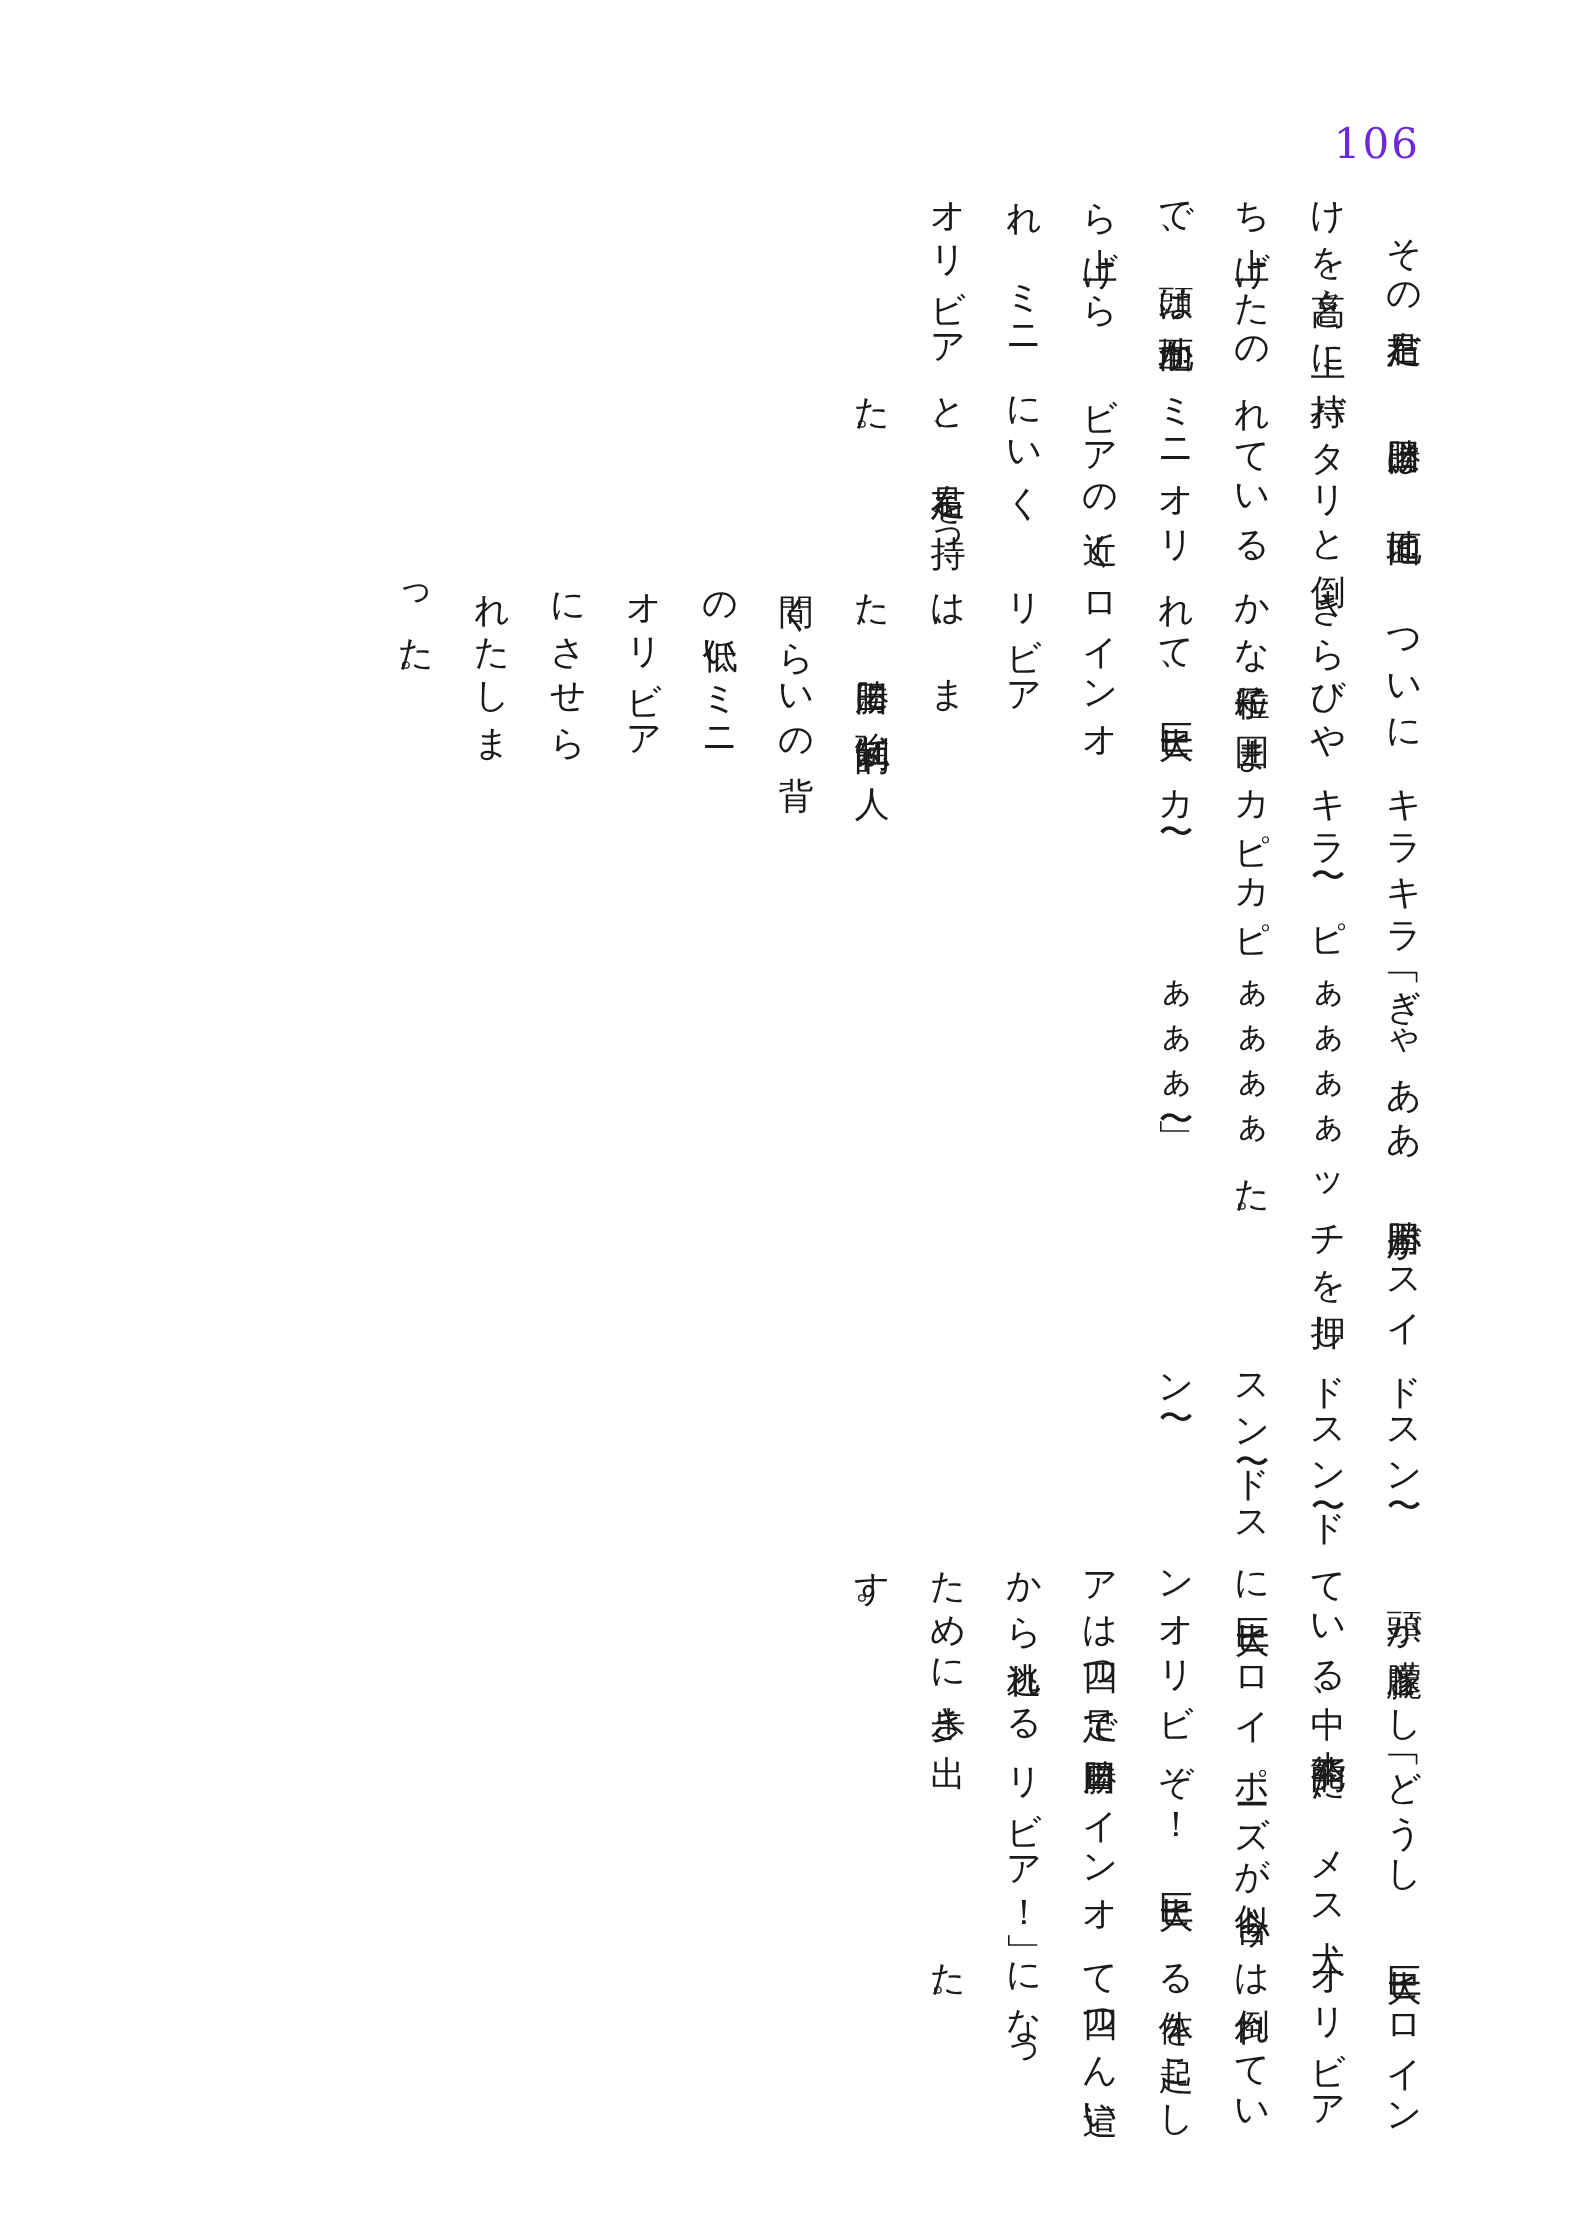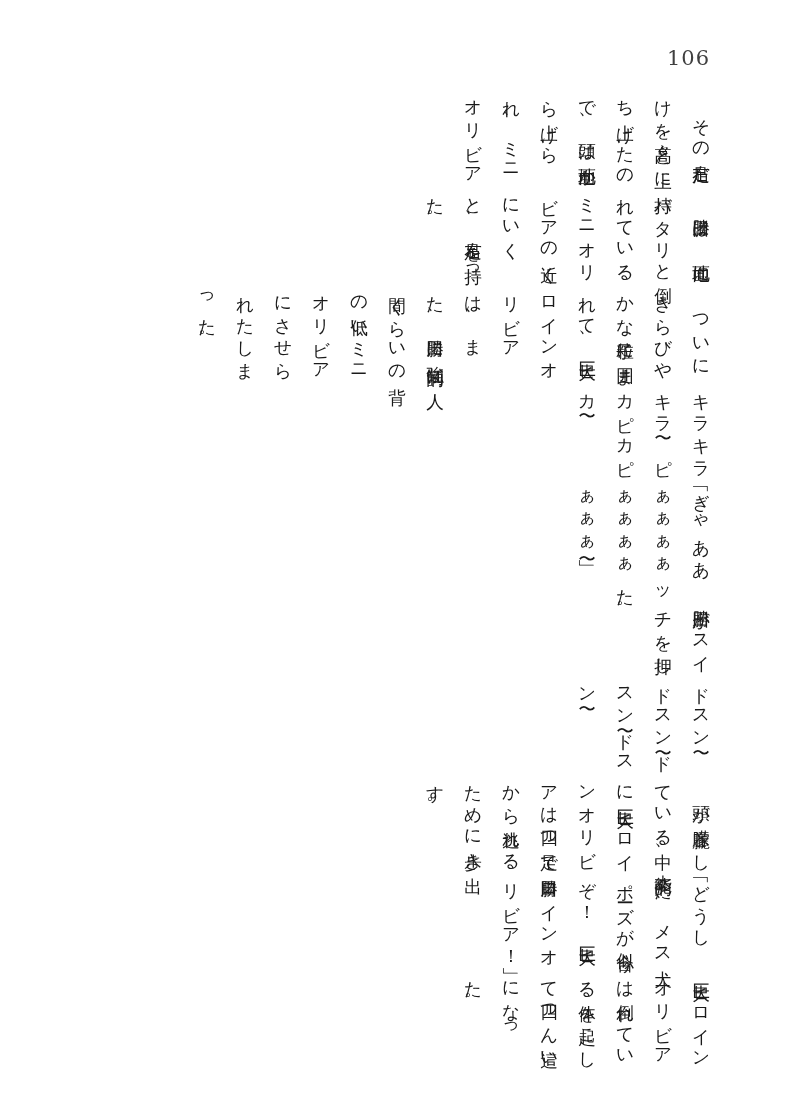--- a/index.html
+++ b/index.html
@@ -13,24 +13,24 @@
   .page {
     position: relative;
     width: 794px;
     height: 1119px;
     background: #ffffff;
     overflow: hidden;
     box-sizing: border-box;
   }
   .page-number {
     position: absolute;
-    top: 46px;
+    top: 60px;
     right: 84px;
     font-size: 21px;
-    color: #404040;
+    color: #6d28d9;
     letter-spacing: 1px;
     font-family: "DejaVu Serif", "Liberation Serif", serif;
   }
   .text-body {
     position: absolute;
     top: 88px;
     right: 74px;
     left: 70px;
     bottom: 52px;
     display: flex;

